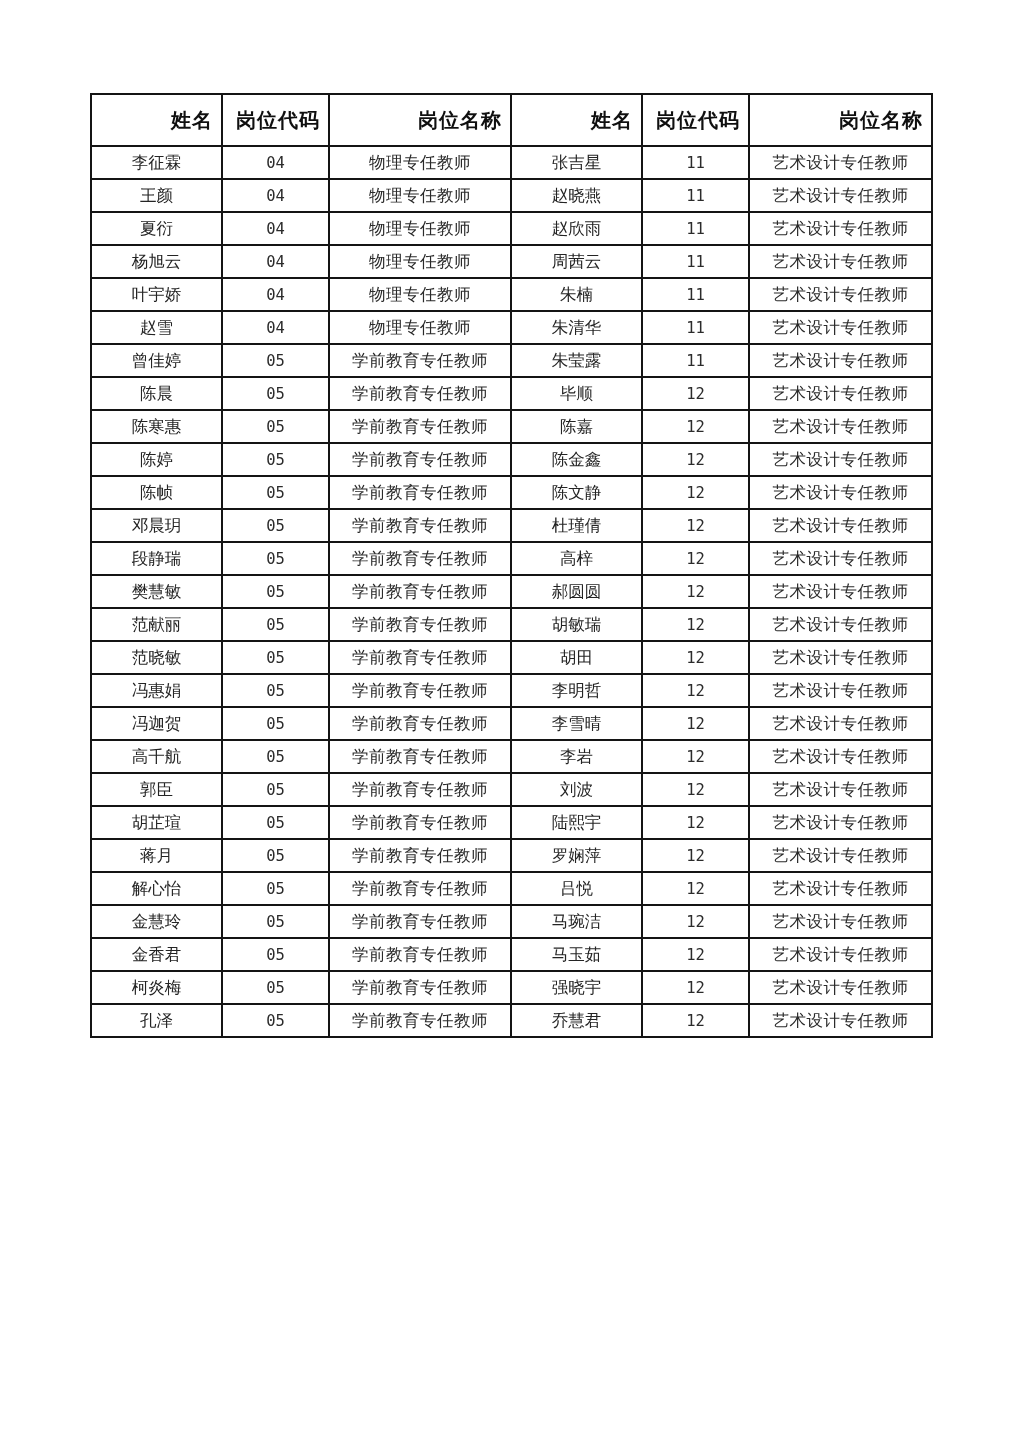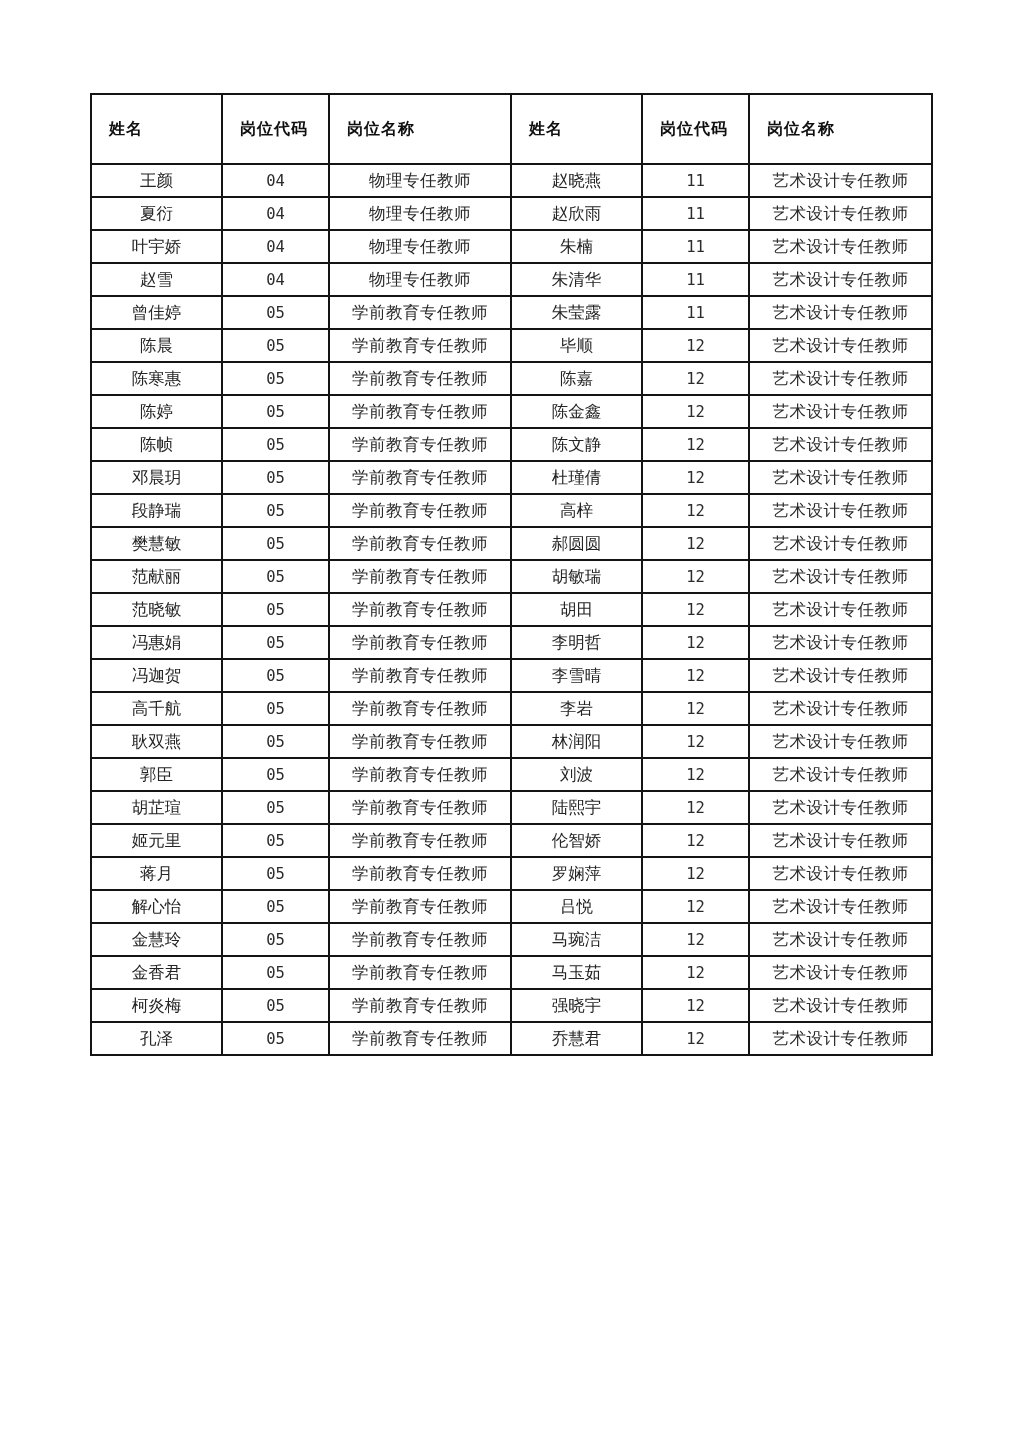--- a/index.html
+++ b/index.html
@@ -20,25 +20,25 @@
     left: 90px;
     top: 93px;
     width: 841px;
     border-collapse: collapse;
     table-layout: fixed;
     color: #1d1d1d;
   }
   table.roster th {
     border: 2px solid #141414;
     height: 34px;
-    font-size: 16px;
+    font-size: 20px;
     font-weight: bold;
-    text-align: left;
+    text-align: right;
     vertical-align: middle;
-    padding: 17px;
+    padding: 8px;
     letter-spacing: 1px;
     color: #0f0f0f;
   }
   table.roster td {
     border: 2px solid #141414;
     height: 31px;
     font-size: 16.5px;
     font-weight: normal;
     text-align: center;
     vertical-align: middle;
@@ -75,36 +75,52 @@
         <th>姓名</th>
         <th>岗位代码</th>
         <th>岗位名称</th>
         <th>姓名</th>
         <th>岗位代码</th>
         <th>岗位名称</th>
       </tr>
     </thead>
     <tbody id="roster-body">
         <tr>
+          <td class="name">李征霖</td>
+          <td class="code">04</td>
+          <td class="job">物理专任教师</td>
+          <td class="name">张吉星</td>
+          <td class="code">11</td>
+          <td class="job">艺术设计专任教师</td>
+        </tr>
+        <tr>
           <td class="name">王颜</td>
           <td class="code">04</td>
           <td class="job">物理专任教师</td>
           <td class="name">赵晓燕</td>
           <td class="code">11</td>
           <td class="job">艺术设计专任教师</td>
         </tr>
         <tr>
           <td class="name">夏衍</td>
           <td class="code">04</td>
           <td class="job">物理专任教师</td>
           <td class="name">赵欣雨</td>
           <td class="code">11</td>
           <td class="job">艺术设计专任教师</td>
         </tr>
         <tr>
+          <td class="name">杨旭云</td>
+          <td class="code">04</td>
+          <td class="job">物理专任教师</td>
+          <td class="name">周茜云</td>
+          <td class="code">11</td>
+          <td class="job">艺术设计专任教师</td>
+        </tr>
+        <tr>
           <td class="name">叶宇娇</td>
           <td class="code">04</td>
           <td class="job">物理专任教师</td>
           <td class="name">朱楠</td>
           <td class="code">11</td>
           <td class="job">艺术设计专任教师</td>
         </tr>
         <tr>
           <td class="name">赵雪</td>
           <td class="code">04</td>
@@ -211,48 +227,32 @@
         </tr>
         <tr>
           <td class="name">高千航</td>
           <td class="code">05</td>
           <td class="job">学前教育专任教师</td>
           <td class="name">李岩</td>
           <td class="code">12</td>
           <td class="job">艺术设计专任教师</td>
         </tr>
         <tr>
-          <td class="name">耿双燕</td>
-          <td class="code">05</td>
-          <td class="job">学前教育专任教师</td>
-          <td class="name">林润阳</td>
-          <td class="code">12</td>
-          <td class="job">艺术设计专任教师</td>
-        </tr>
-        <tr>
           <td class="name">郭臣</td>
           <td class="code">05</td>
           <td class="job">学前教育专任教师</td>
           <td class="name">刘波</td>
           <td class="code">12</td>
           <td class="job">艺术设计专任教师</td>
         </tr>
         <tr>
           <td class="name">胡芷瑄</td>
           <td class="code">05</td>
           <td class="job">学前教育专任教师</td>
           <td class="name">陆熙宇</td>
-          <td class="code">12</td>
-          <td class="job">艺术设计专任教师</td>
-        </tr>
-        <tr>
-          <td class="name">姬元里</td>
-          <td class="code">05</td>
-          <td class="job">学前教育专任教师</td>
-          <td class="name">伦智娇</td>
           <td class="code">12</td>
           <td class="job">艺术设计专任教师</td>
         </tr>
         <tr>
           <td class="name">蒋月</td>
           <td class="code">05</td>
           <td class="job">学前教育专任教师</td>
           <td class="name">罗娴萍</td>
           <td class="code">12</td>
           <td class="job">艺术设计专任教师</td>

